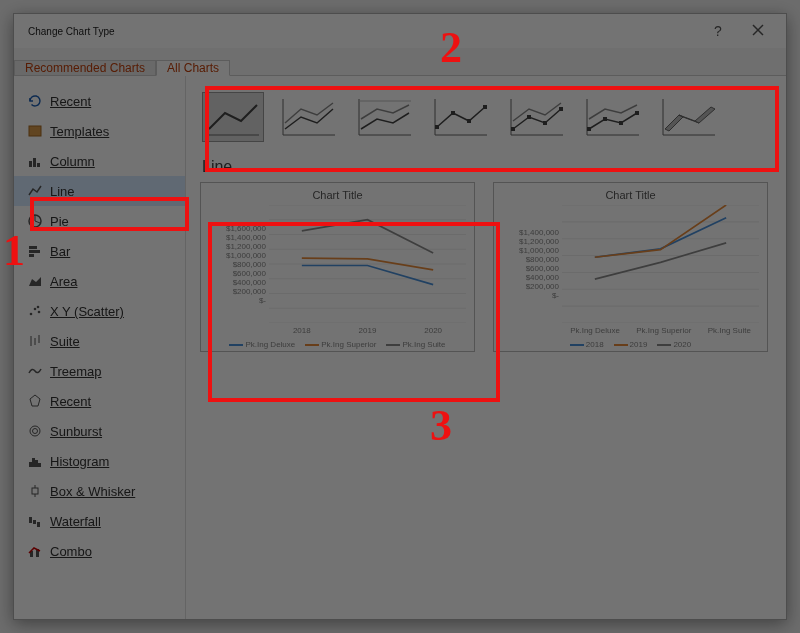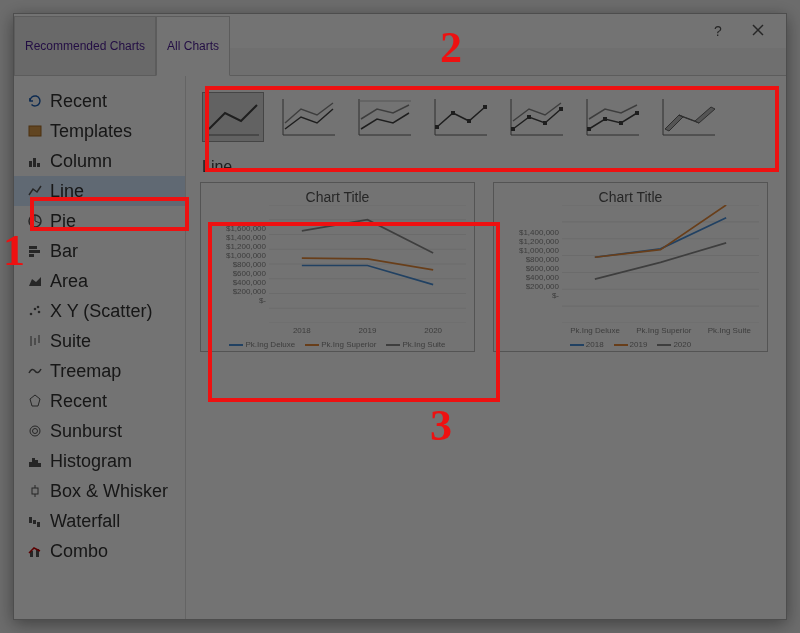--- a/index.html
+++ b/index.html
@@ -7,37 +7,37 @@
   .dark-overlay { position: absolute; inset: 0; background: rgba(0,0,0,0.55); pointer-events: none; z-index: 50; }
   .dialog {
     position: absolute; left: 13px; top: 13px; width: 774px; height: 607px;
     background: #fff; border: 1px solid #aaa; box-shadow: 0 4px 16px rgba(0,0,0,.4);
   }
   .titlebar { height: 34px; background: #fff; display: flex; align-items: center; padding: 0 8px 0 14px; }
   .titlebar-title { font-size: 10px; color: #222; flex: 1; }
   .titlebar .btn { width: 40px; text-align: center; font-size: 14px; color: #555; }
   .titlebar .close-x svg { width: 12px; height: 12px; }
   .tabs { height: 28px; display: flex; align-items: flex-end; border-bottom: 1px solid #ccc; background: #f7f7f7; }
-  .tab { font-size: 12px; padding: 22px 10px; color: #4c1d95; border: 1px solid transparent; }
+  .tab { font-size: 12px; padding: 0 10px; color: #c2410c; border: 1px solid transparent; }
   .tab.rec { background: #e8e8e8; border-color:#ccc; border-bottom:none; }
   .tab.all { background: #fff; border: 1px solid #ccc; border-bottom: 1px solid #fff; position: relative; top:1px;}
   .body { position: absolute; top: 62px; bottom: 0; left: 0; right: 0; display: flex; }
   .sidebar { width: 172px; border-right: 1px solid #ddd; padding-top: 10px; background:#fff;}
-  .side-item { display: flex; align-items: center; height: 30px; padding: 0 8px 0 10px; font-size: 18px; color: #333; cursor: pointer; }
+  .side-item { display: flex; align-items: center; height: 30px; padding: 0 8px 0 10px; font-size: 13px; color: #333; cursor: pointer; text-decoration: underline; }
   .side-item .icon { width: 22px; display:flex; align-items:center; justify-content:center; }
   .side-item.selected { background: #d6e9ff; }
   .side-item .label { margin-left: 4px; }
   .main { flex: 1; padding: 10px 14px; background:#fff; position:relative;}
   .subtype-row { display:flex; gap:14px; padding:6px 2px; }
   .sub-icon { width:62px; height:50px; border:1px solid transparent; display:flex; align-items:center; justify-content:center; }
   .sub-icon.selected { background:#d9d9d9; border:1px solid #999;}
   .section-title { font-size:16px; color:#444; margin:10px 0 6px 2px;}
   .previews { display:flex; gap:18px; }
   .preview { width:275px; height:170px; border:1px solid #bbb; padding:6px 8px; font-size:9px; color:#666; position:relative; background:#fff;}
-  .preview .ctitle { text-align:center; font-size:14px; color:#555; margin-bottom:16px;}
+  .preview .ctitle { text-align:center; font-size:11px; color:#555; margin-bottom:16px;}
   .preview .axis { position:absolute; left:10px; top:22px; bottom:28px; width:55px; display:flex; flex-direction:column; justify-content:center; font-size:8px; text-align:right; color:#888;}
   .preview .plot { position:absolute; left:68px; right:8px; top:22px; bottom:28px; }
   .preview .xaxis { position:absolute; left:68px; right:8px; bottom:16px; display:flex; justify-content:space-around; font-size:8px; color:#888;}
   .preview .legend { position:absolute; left:0; right:0; bottom:2px; display:flex; justify-content:center; gap:10px; font-size:8px; color:#888;}
   .legend .swatch { display:inline-block; width:14px; height:0; border-top:2px solid; vertical-align:middle; margin-right:2px;}
 
   
   .callout-box { position:absolute; border:4px solid #e11; pointer-events:none; z-index:200;}
   .callout-num { position:absolute; color:#e11; font-weight:900; font-size:44px; font-family: Georgia, serif; z-index:200; pointer-events:none;}
 </style>

